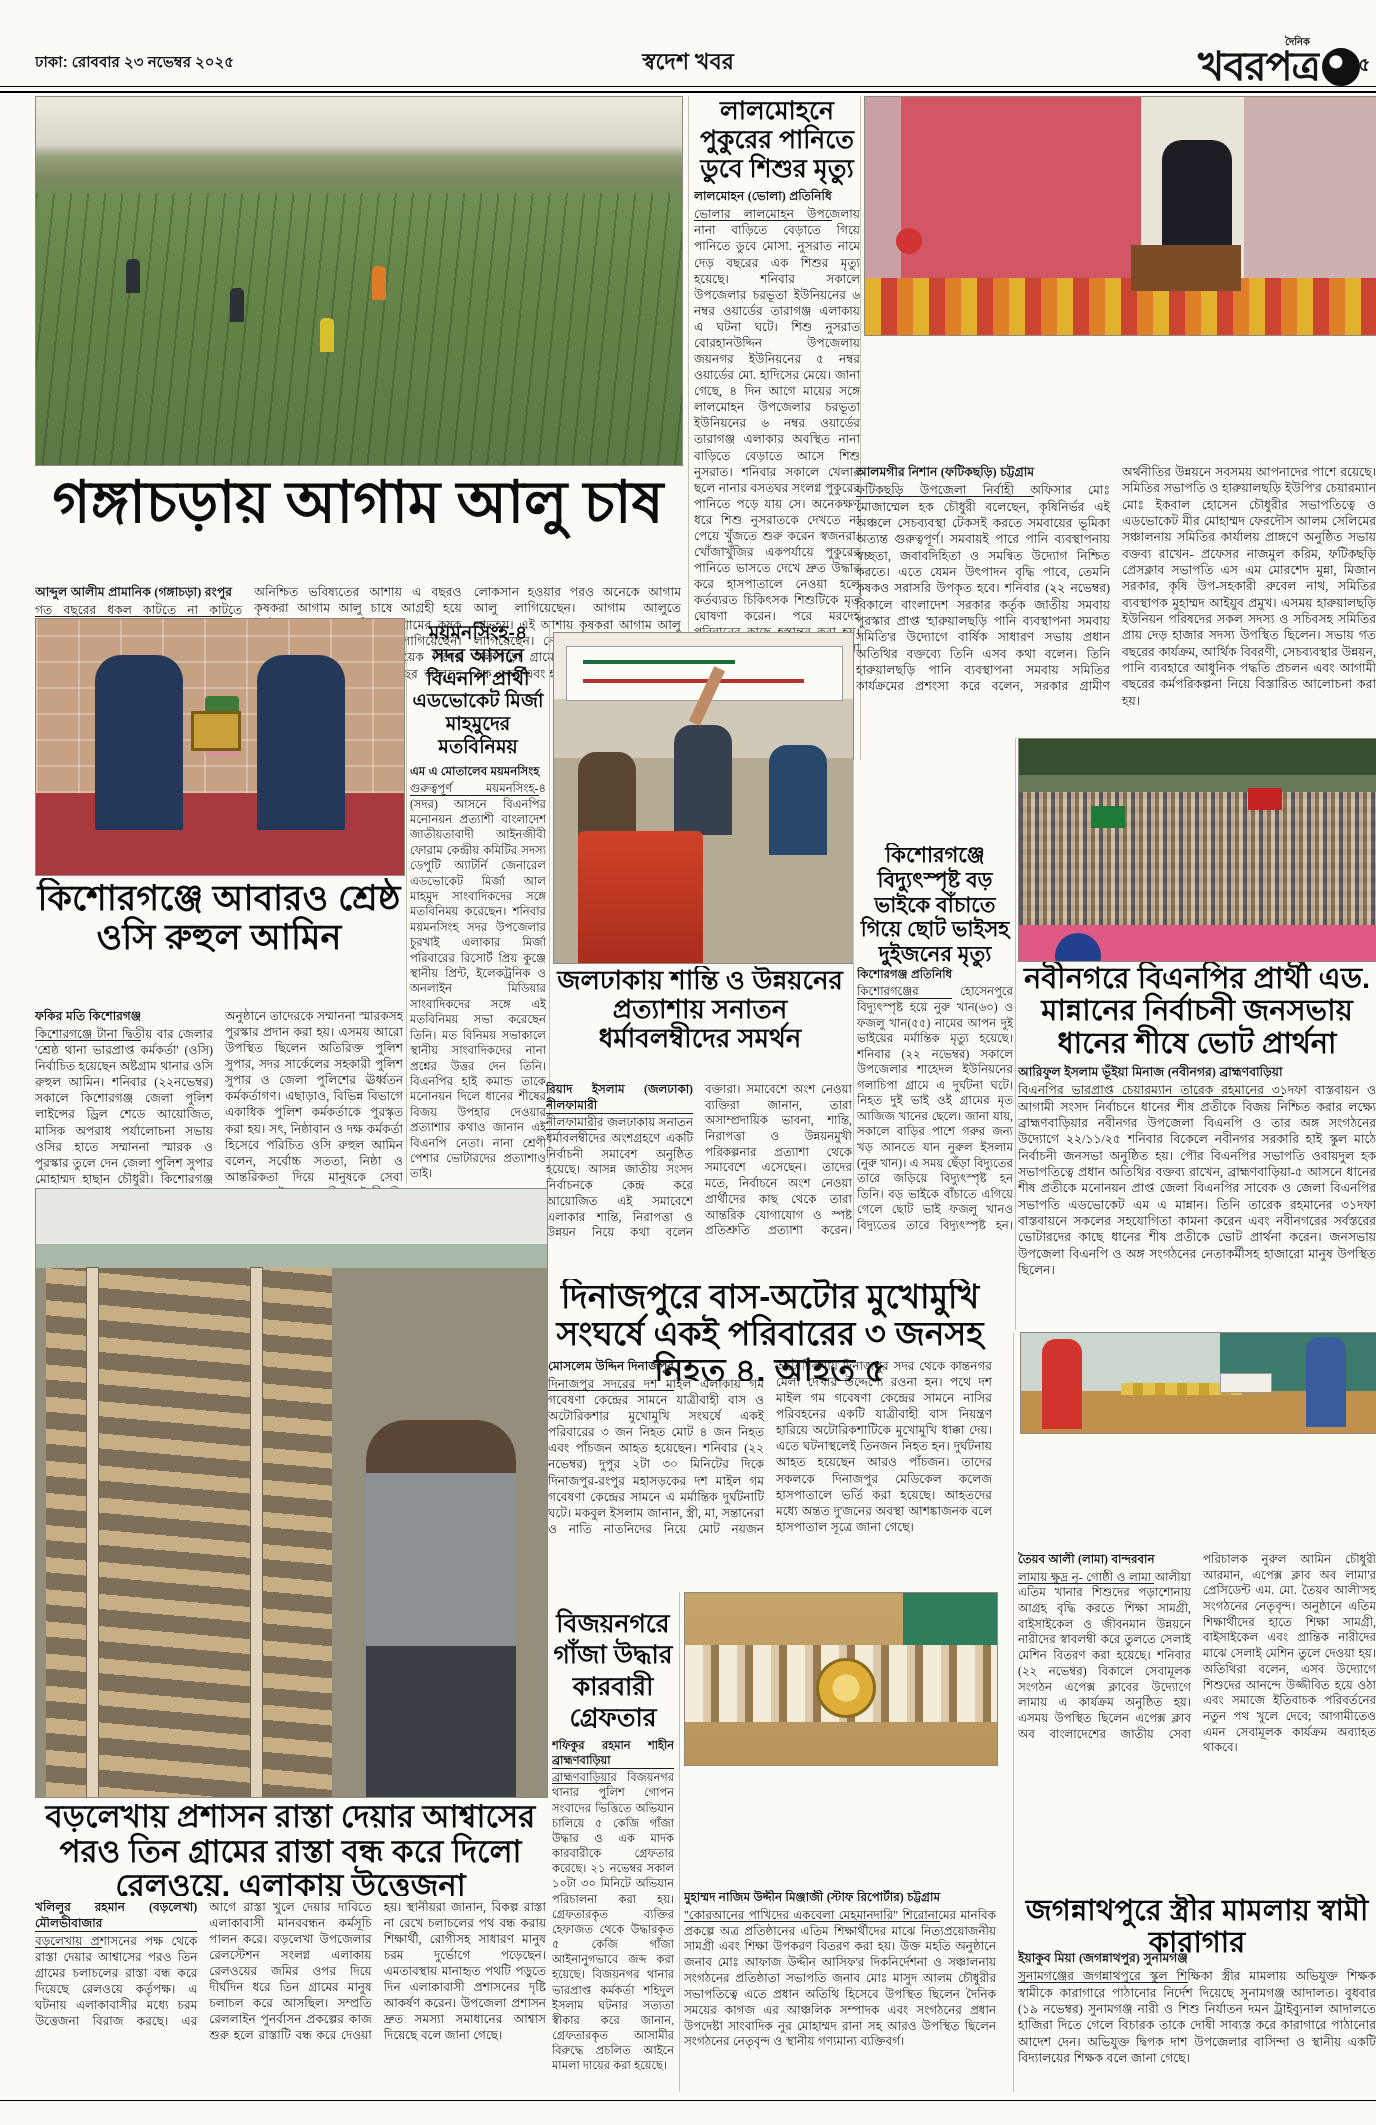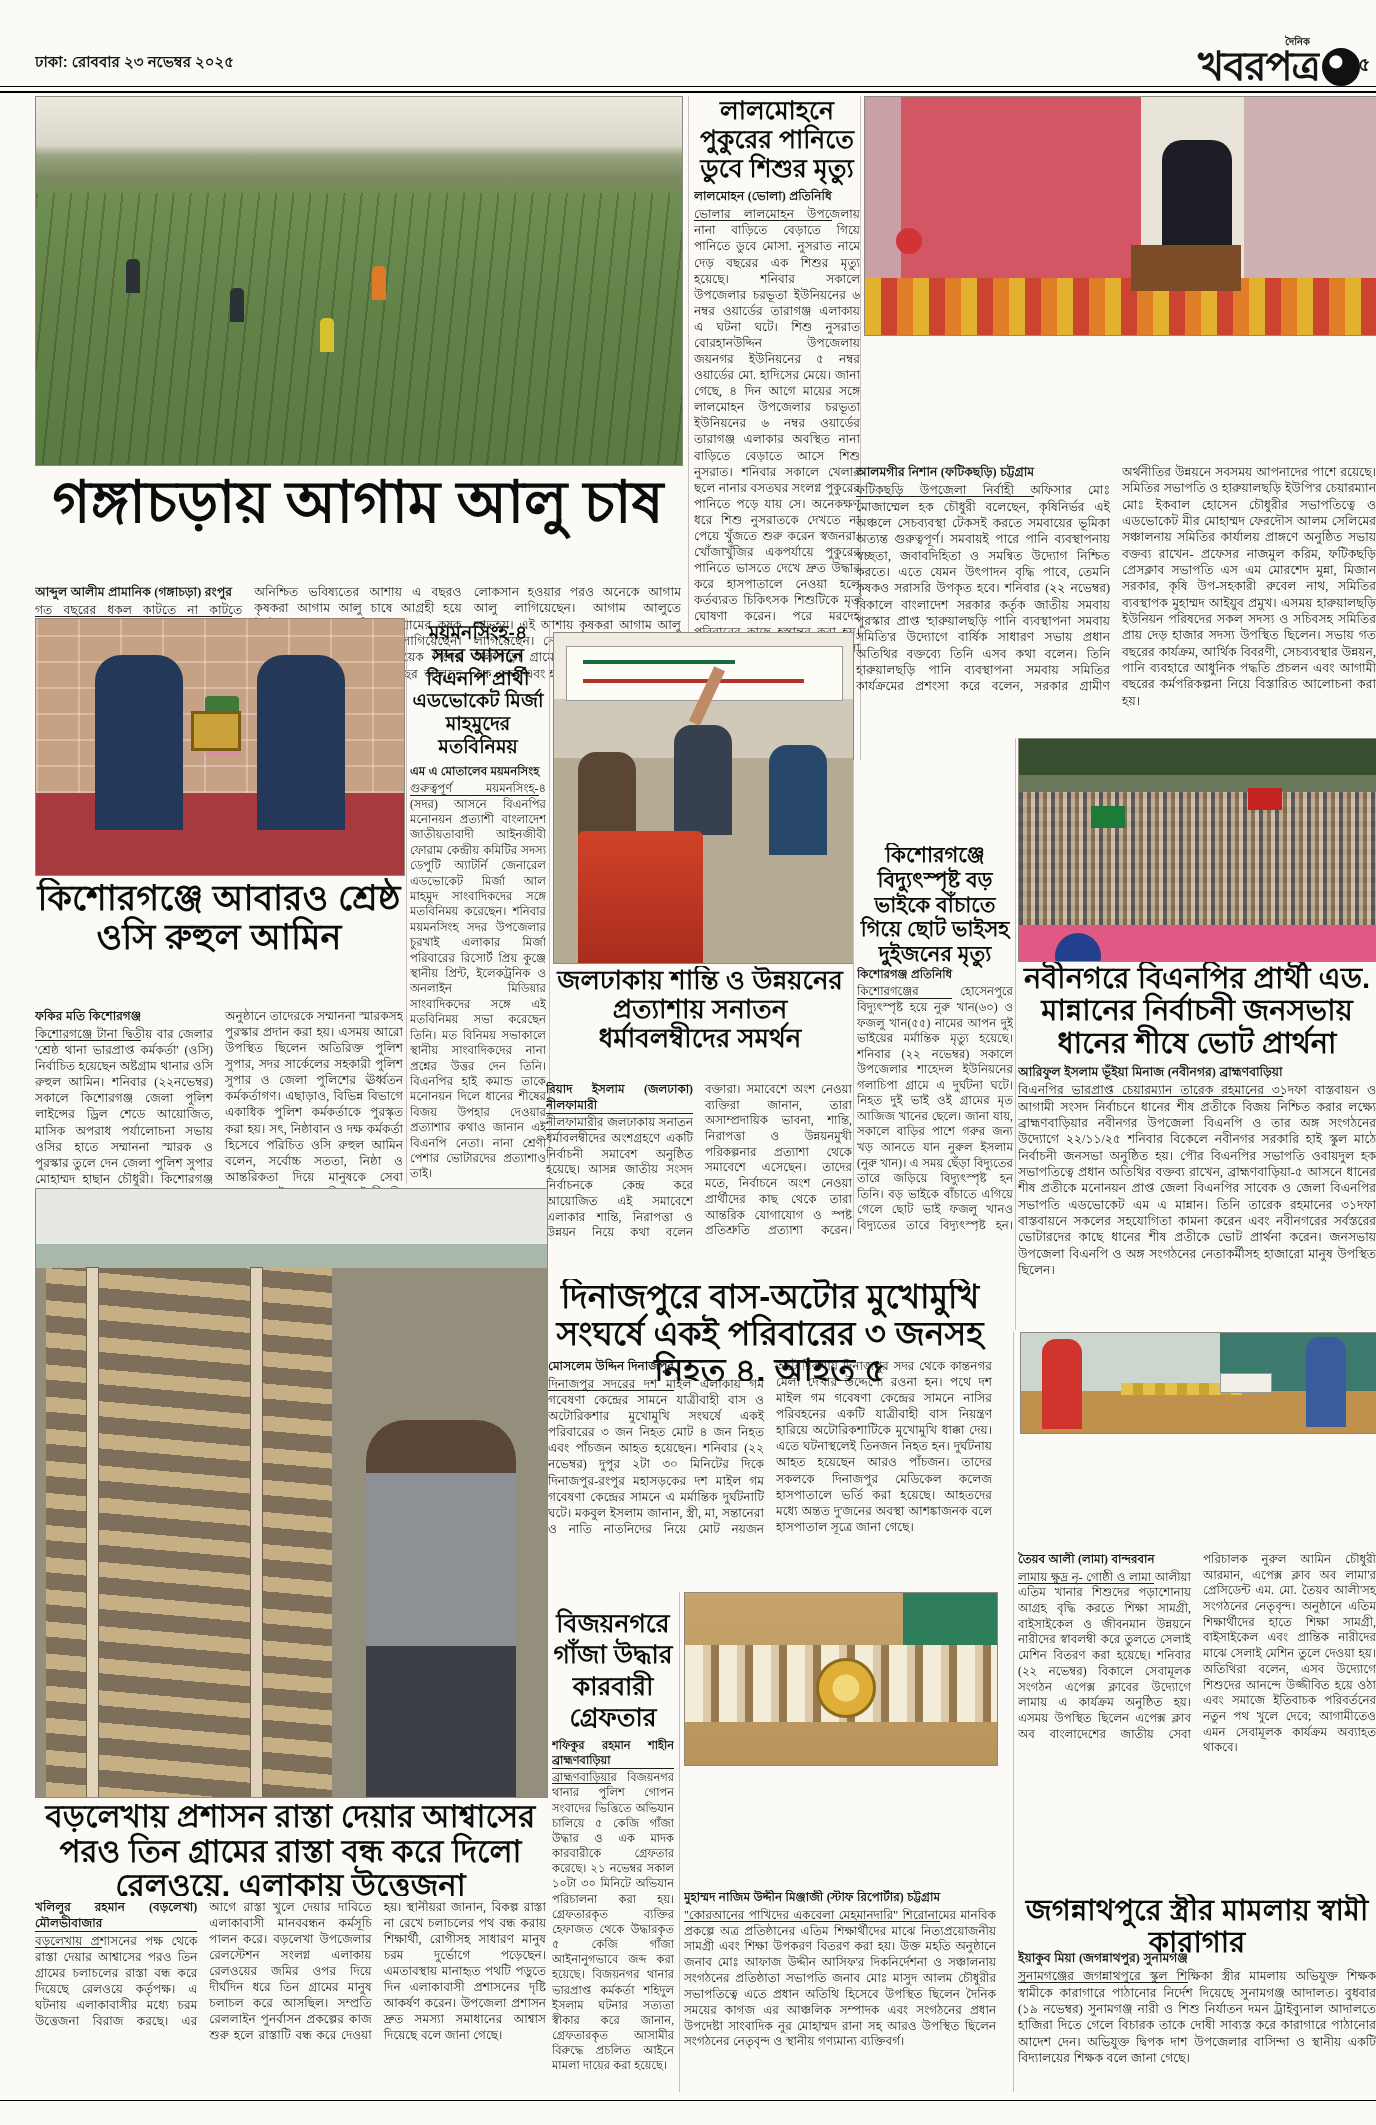--- a/index.html
+++ b/index.html
@@ -69,20 +69,21 @@
   #p-lama .machine{left:56%;bottom:40%;width:14%;height:18%;background:#f1efe8;border:1px solid #999;}
   #p-lama .person{width:40px;height:90px;background:#d0342c;border-radius:14px 14px 0 0;}
   #p-lama .person.blue{background:#3a5c9e;}
 </style>
 </head>
 <body>
 
 <div class="page">
 
   <div class="abs dateline" style="left:35px;top:50px;width:320px;height:24px;">ঢাকা: রোববার ২৩ নভেম্বর ২০২৫</div>
+  <div class="abs section-title" style="left:488px;top:44px;width:400px;height:30px;">স্বদেশ খবর</div>
   <div class="abs masthead-prefix" style="left:1150px;top:34px;width:160px;height:12px;">দৈনিক</div>
   <div class="abs masthead" style="left:1090px;top:46px;width:230px;height:42px;">খবরপত্র</div>
   <div class="logo-circle" style="left:1322px;top:48px;"></div>
   <div class="abs pageno" style="left:1358px;top:50px;width:16px;height:24px;">৫</div>
   <div class="header-rule" style="top:86px;"></div>
 
   <div class="ph" id="p-farm" style="left:35px;top:96px;width:646px;height:368px;">
     <div class="fig rows"></div>
     <div class="fig man orange" style="left:52%;top:46%;"></div>
     <div class="fig man" style="left:30%;top:52%;"></div>

